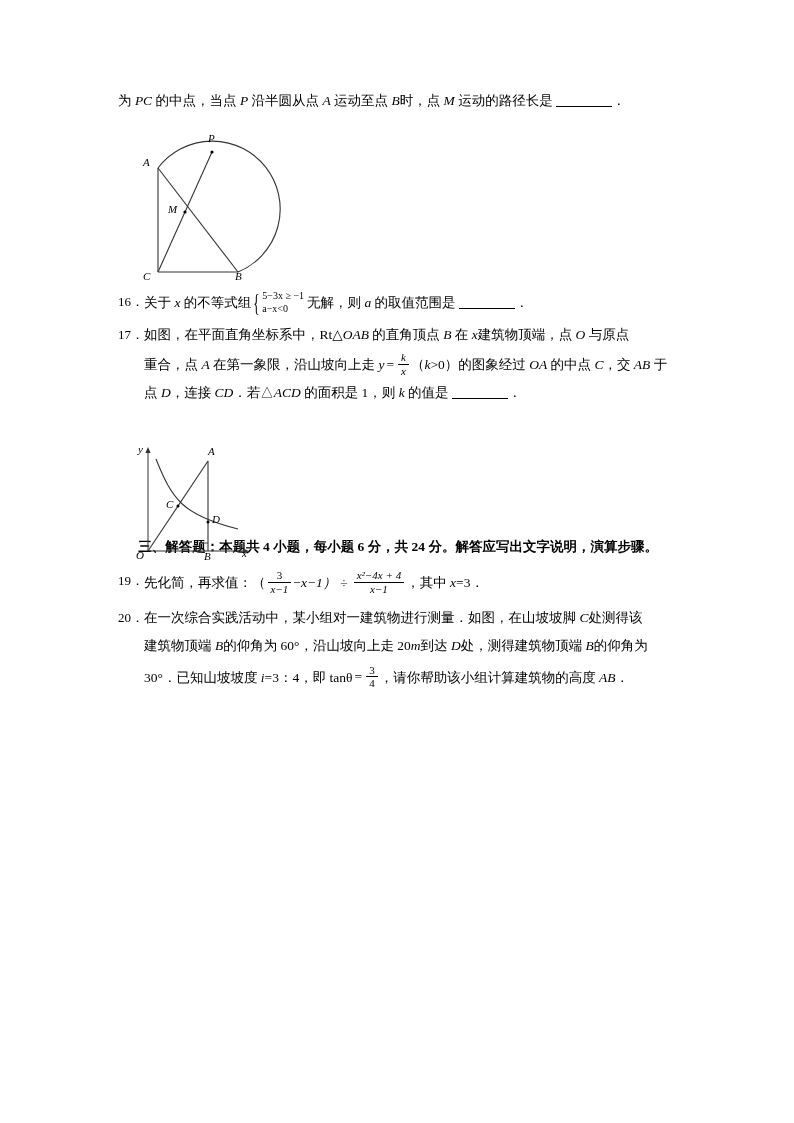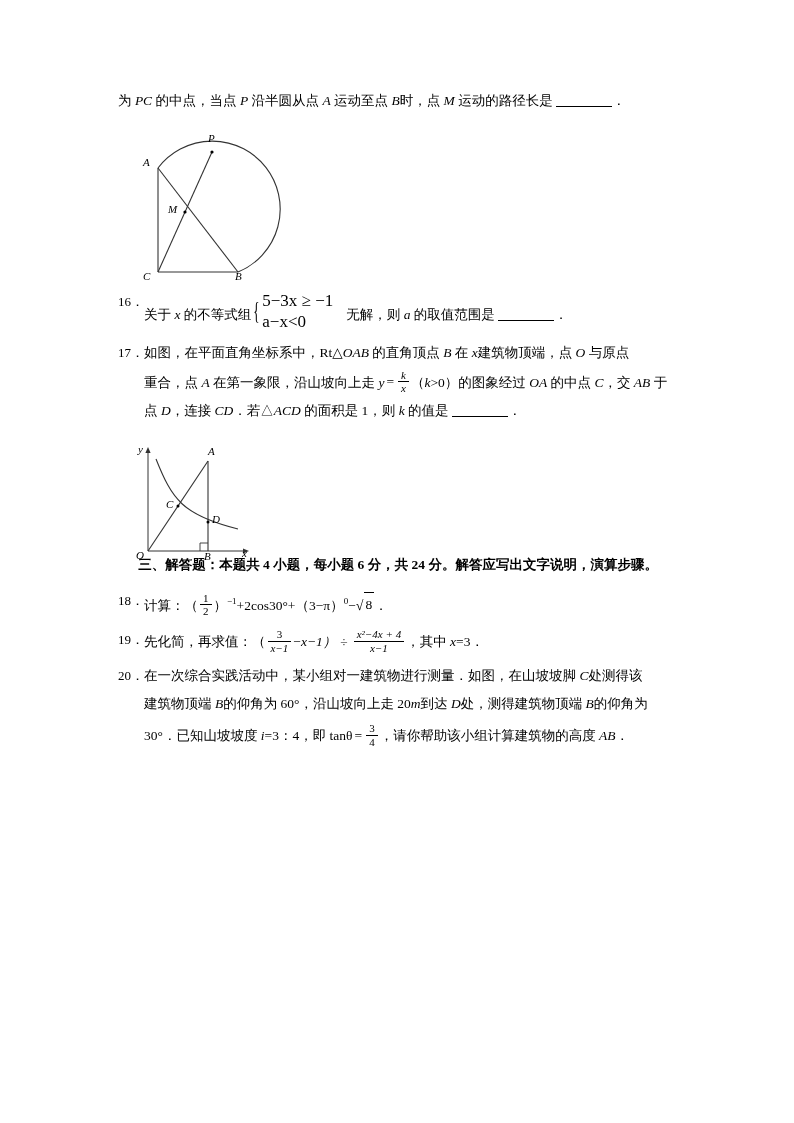--- a/index.html
+++ b/index.html
@@ -83,23 +83,23 @@
     margin-left: 1px;
   }
   .radic { font-size: 14px; }
   sup { font-size: 9px; vertical-align: super; }
 
   
   .brace-sys {
     display: inline-block;
     vertical-align: -0.5em;
     position: relative;
-    font-size: 17px;
+    font-size: 10px;
     line-height: 1.25;
-    margin: 0 13px 0 2px;
+    margin: 0 3px 0 2px;
     padding-left: 9px;
   }
   .brace-sys::before {
     content: "{";
     position: absolute;
     left: 0;
     top: 50%;
     transform: translateY(-50%) scaleY(2.0);
     font-size: 13px;
   }
@@ -149,26 +149,20 @@
         <div style="margin-top:4px">
           <span>点 </span><i class="v">D</i><span>，连接 </span><i class="v">CD</i><span>．若△</span><i class="v">ACD</i><span> 的面积是 1，则 </span><i class="v">k</i><span> 的值是 </span><span class="blank"></span><span>．</span>
         </div>
       </div>
     </div>
 
     <div style="height:130px"></div>
 
     <div class="section-head" style="margin-top:0">三、解答题：本题共 4 小题，每小题 6 分，共 24 分。解答应写出文字说明，演算步骤。</div>
 
-    <div class="q-row" style="margin-top:12px">
-      <div class="q-num">18．</div>
-      <div class="q-body">
-        <span>计算：（</span><span class="frac"><span class="num">1</span><span class="den">2</span></span><span>）</span><sup>−1</sup><span>+2cos30°+（3−π）</span><sup>0</sup><span>−</span><span class="radic">√</span><span class="sqrt">8</span><span>．</span>
-      </div>
-    </div>
 
     <div class="q-row" style="margin-top:10px">
       <div class="q-num">19．</div>
       <div class="q-body">
         <span>先化简，再求值：（</span><span class="frac"><span class="num">3</span><span class="den"><i class="v">x−1</i></span></span><span>−</span><i class="v">x−1）</i><span style="margin:0 4px">÷</span><span class="frac"><span class="num"><i class="v">x²−4x + 4</i></span><span class="den"><i class="v">x−1</i></span></span><span>，其中 </span><i class="v">x</i><span>=3．</span>
       </div>
     </div>
 
     <div class="q-row" style="margin-top:10px">
       <div class="q-num">20．</div>

